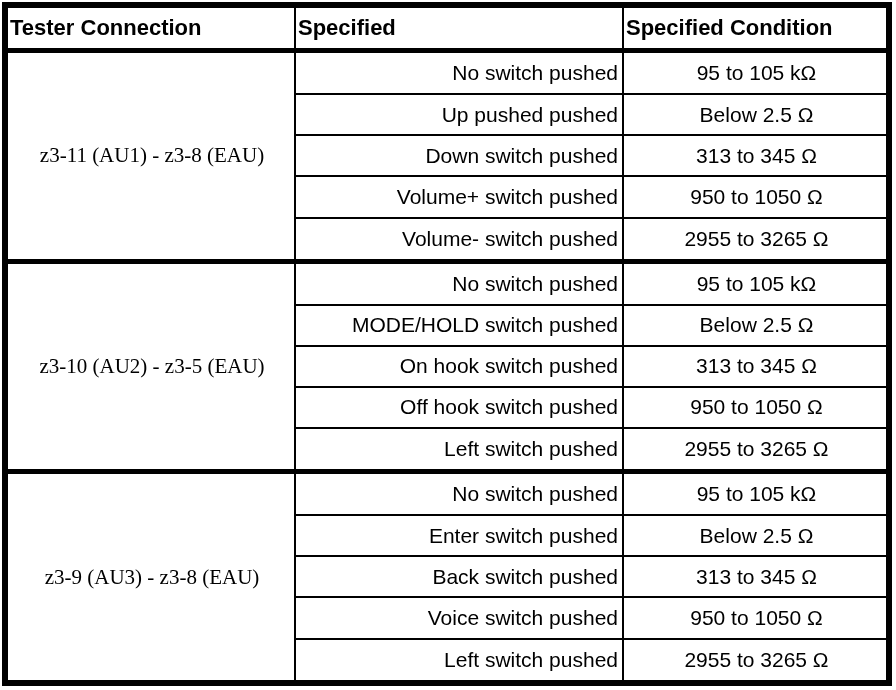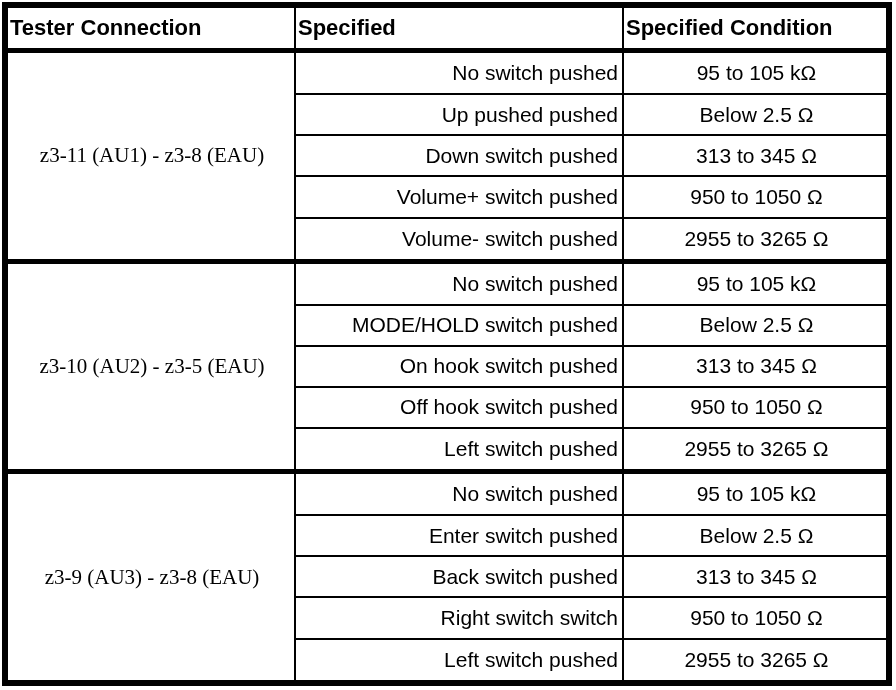--- a/index.html
+++ b/index.html
@@ -127,21 +127,21 @@
       </tr>
       <tr>
         <td class="condition">Enter switch pushed</td>
         <td class="specified">Below 2.5 Ω</td>
       </tr>
       <tr>
         <td class="condition">Back switch pushed</td>
         <td class="specified">313 to 345 Ω</td>
       </tr>
       <tr>
-        <td class="condition">Right switch switch</td>
+        <td class="condition">Voice switch pushed</td>
         <td class="specified">950 to 1050 Ω</td>
       </tr>
       <tr>
         <td class="condition">Left switch pushed</td>
         <td class="specified">2955 to 3265 Ω</td>
       </tr>
     </tbody>
   </table>
 </div>
 

